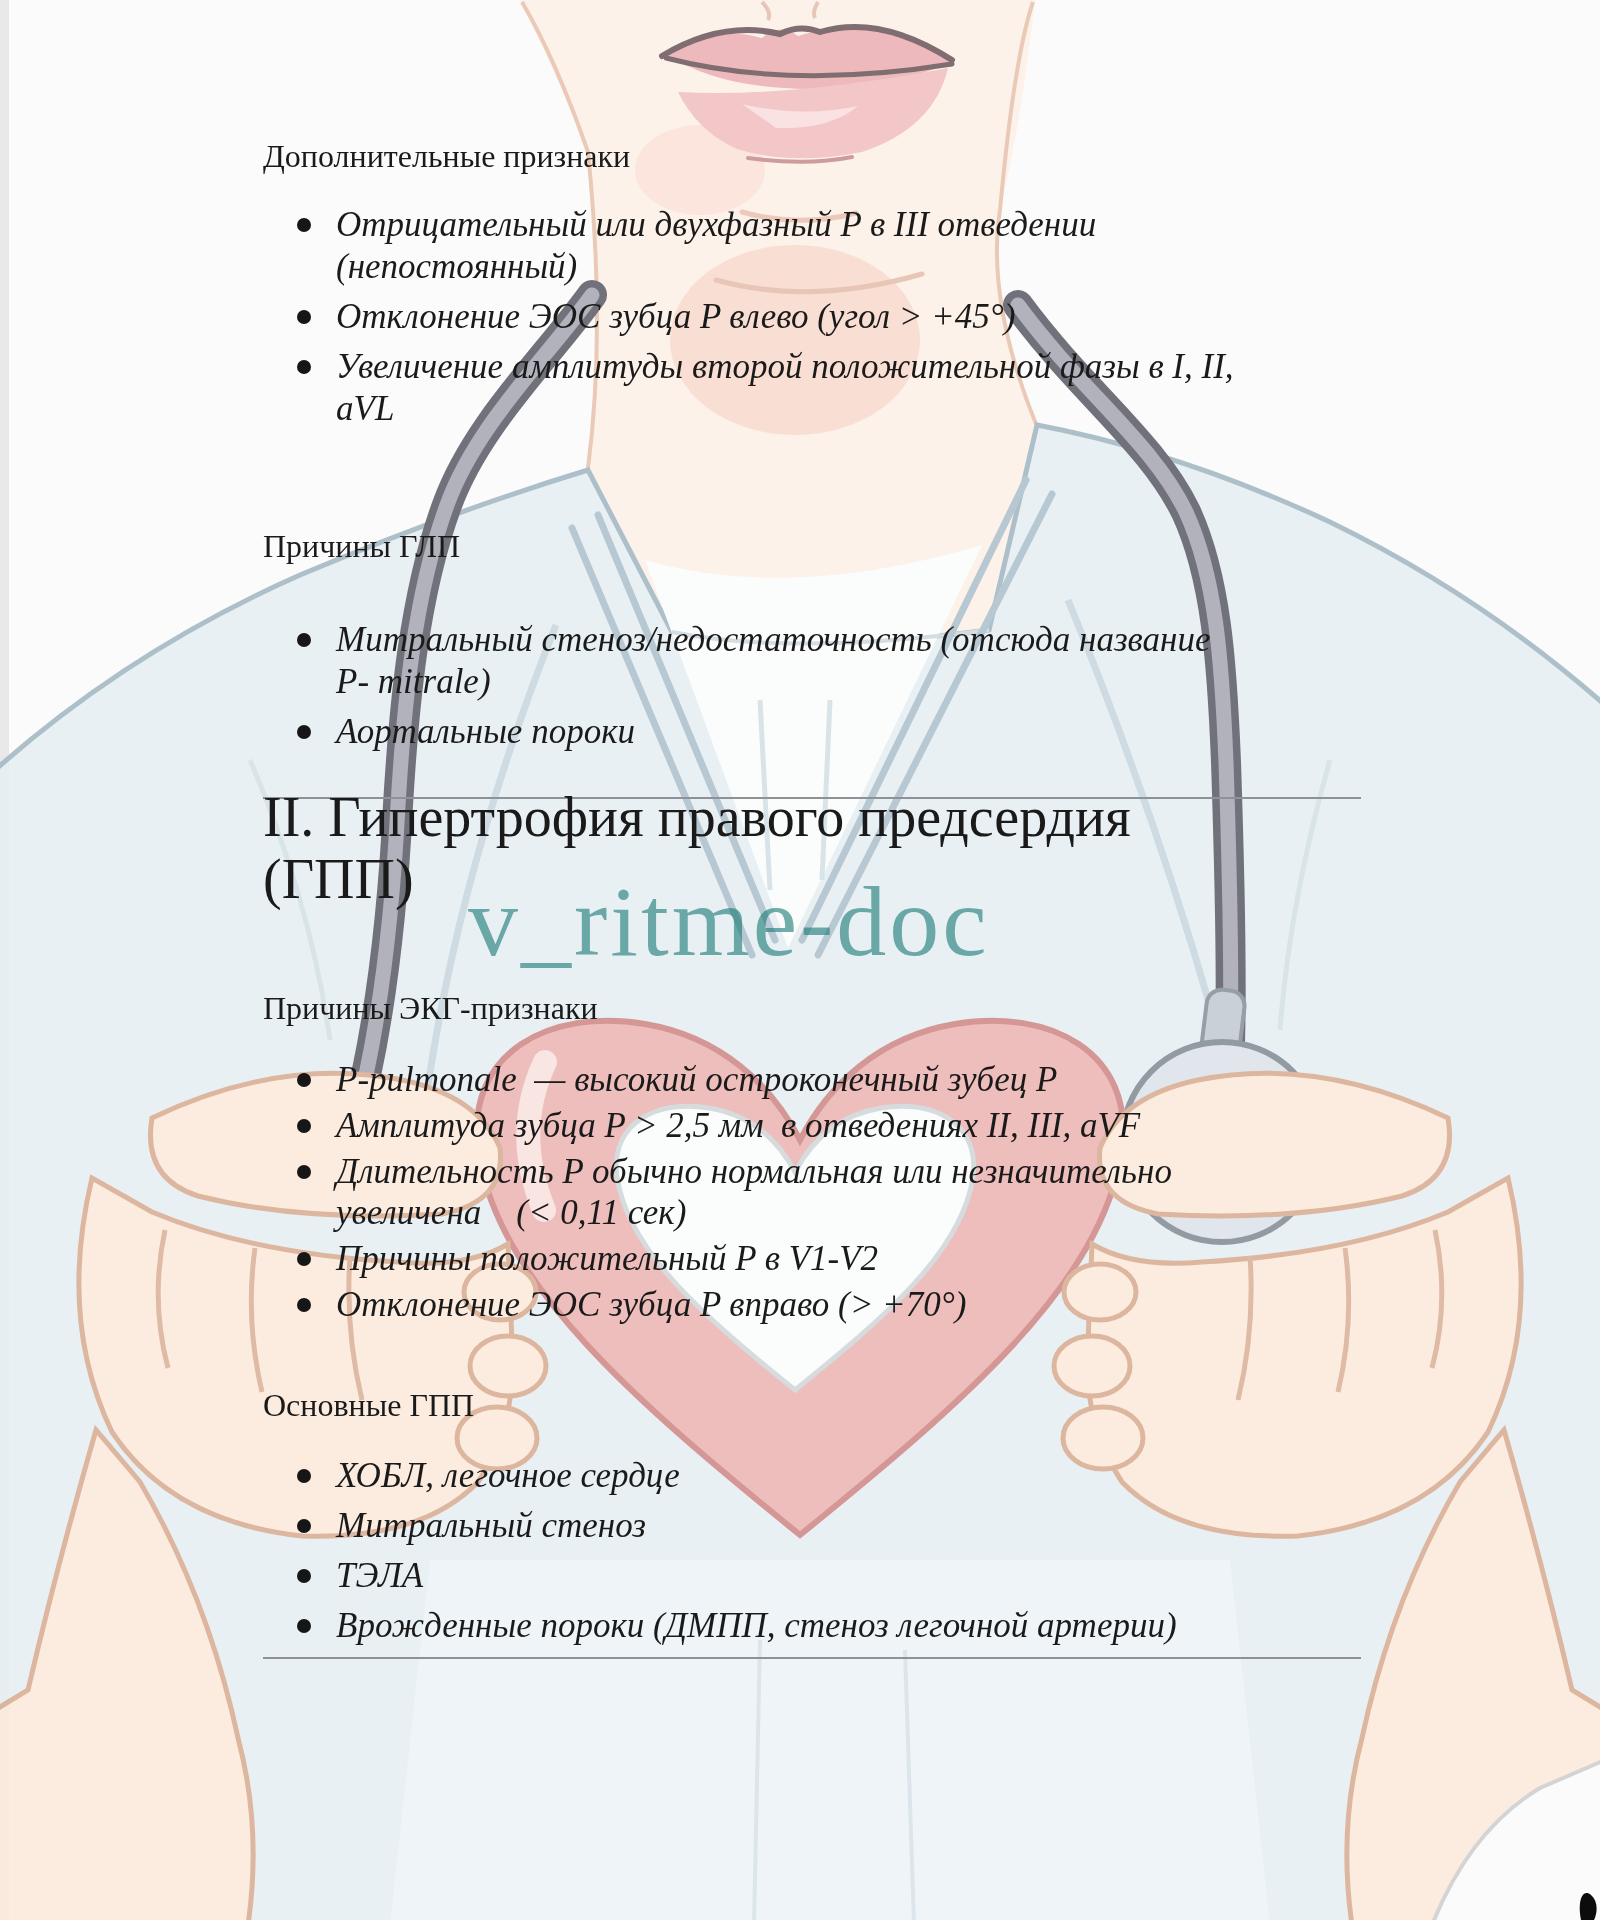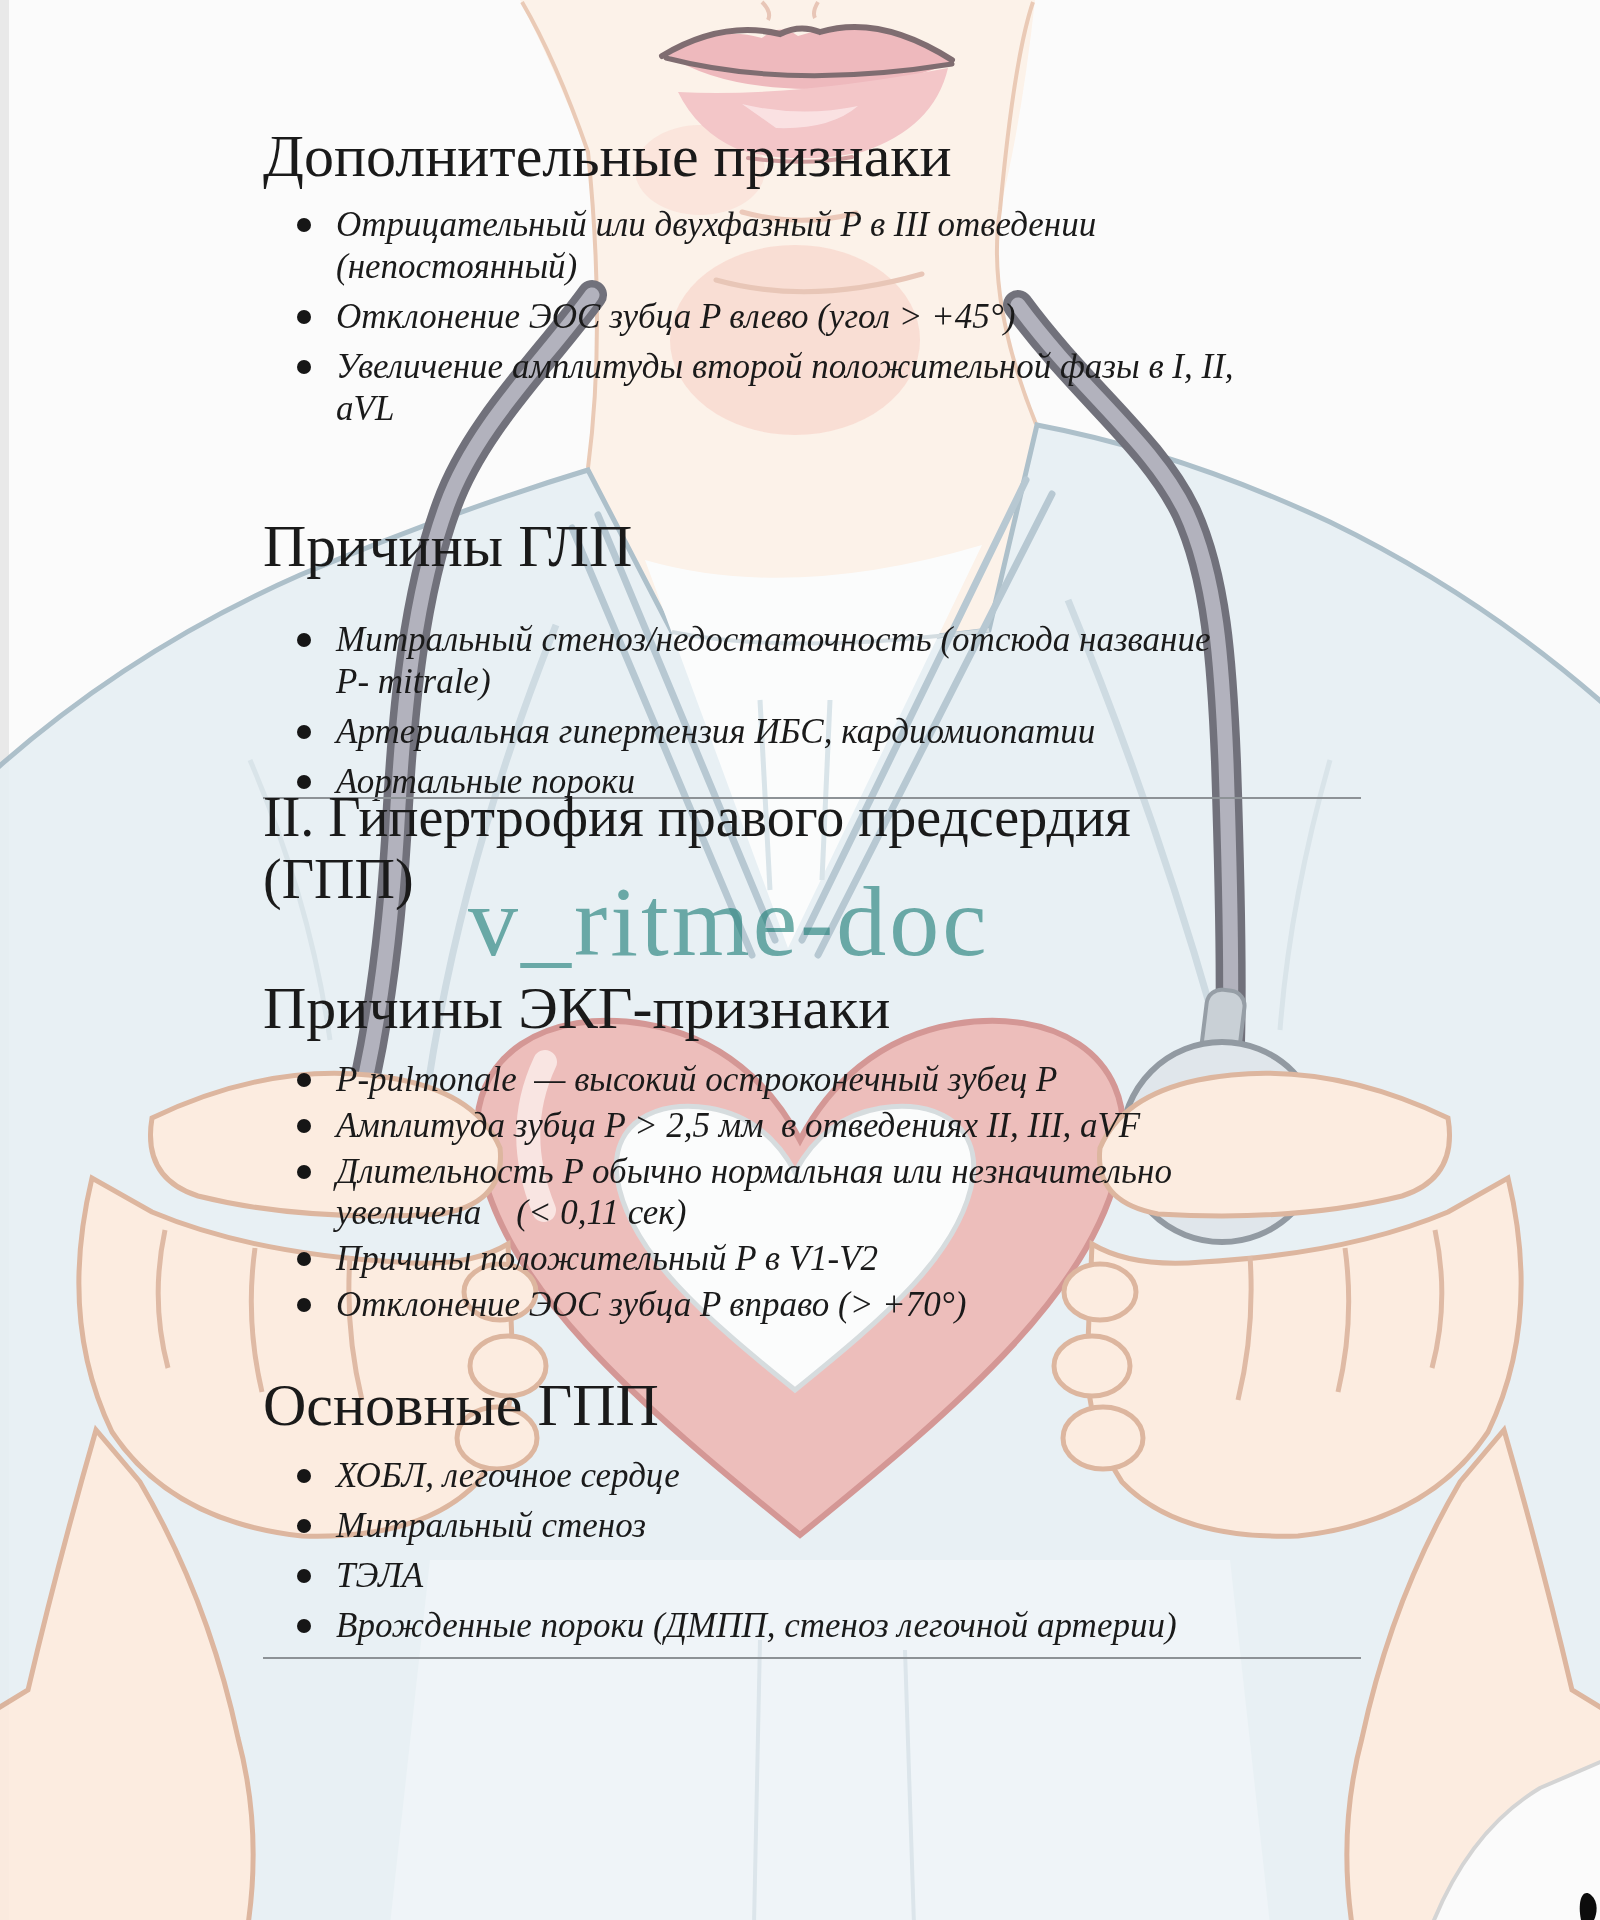--- a/index.html
+++ b/index.html
@@ -8,21 +8,21 @@
     background:#fbfbfb;
     font-family:"Liberation Serif","DejaVu Serif",serif;
   }
   .bg{position:absolute;inset:0;z-index:0;}
   .watermark{
     position:absolute;left:468px;top:872px;z-index:2;
     font-size:100px;line-height:1;letter-spacing:3px;
     color:#0f766e;opacity:.58;white-space:nowrap;
   }
   .content{position:absolute;inset:0;z-index:3;color:#1a1a1a;}
-  .h{position:absolute;left:263px;font-size:60px;line-height:46px;font-weight:400;white-space:pre-wrap;text-align:right;}
+  .h{position:absolute;left:263px;font-size:32px;line-height:46px;font-weight:400;white-space:pre-wrap;text-align:right;}
   .title{position:absolute;left:263px;font-size:56px;line-height:62px;font-weight:400;white-space:pre-wrap;width:1120px;}
   .list{position:absolute;left:263px;width:1000px;}
   .li{display:flex;margin-bottom:8px;font-style:italic;}
   .list.tight .li{margin-bottom:5px;}
   .dot{flex:0 0 73px;box-sizing:border-box;padding-left:34px;}
   .dot .b{display:block;width:14px;height:14px;border-radius:50%;background:#161616;margin-top:14px;}
   .li-t{font-size:35px;line-height:42px;white-space:pre-wrap;}
   .list.tight .li-t{line-height:41px;}
   .divider{position:absolute;left:263px;width:1098px;height:2px;background:#8d9296;}
 </style>
@@ -133,26 +133,20 @@
         <span class="dot">
             <span class="b"></span>
           </span>
         <span class="li-t">Митральный стеноз/недостаточность (отсюда название
 P- mitrale)</span>
       </div>
       <div class="li">
         <span class="dot">
             <span class="b"></span>
           </span>
-        <span class="li-t">Артериальная гипертензия ИБС, кардиомиопатии</span>
-      </div>
-      <div class="li">
-        <span class="dot">
-            <span class="b"></span>
-          </span>
         <span class="li-t">Аортальные пороки</span>
       </div>
     </div>
 
     <div class="divider" style="top:797px"></div>
 
     <div class="title" style="top:786px">II. Гипертрофия правого предсердия
 (ГПП)</div>
 
     <div class="h" style="top:985px">Причины ЭКГ-признаки</div>

